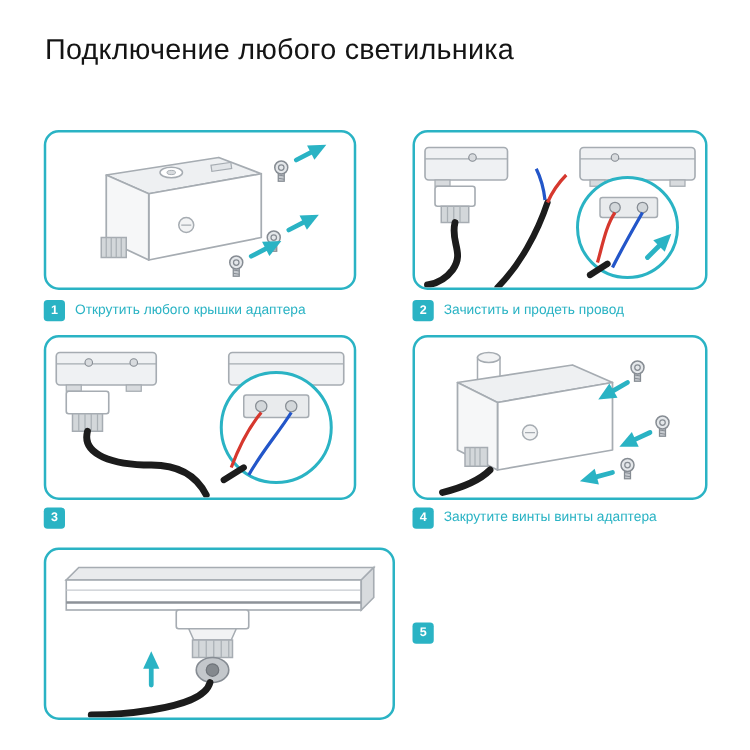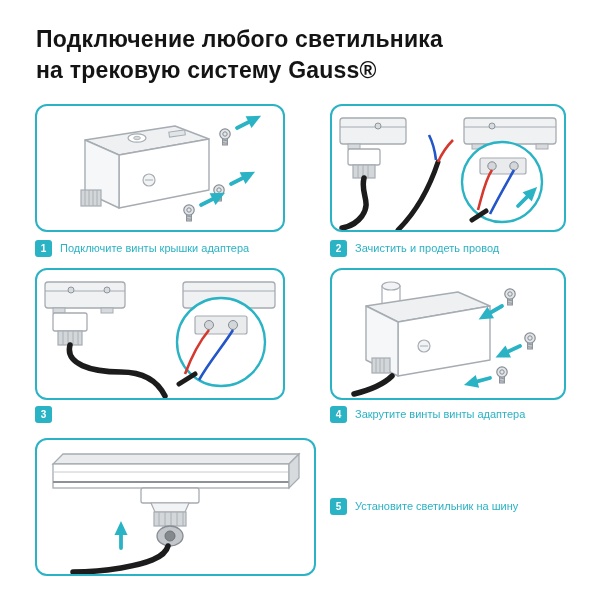--- a/index.html
+++ b/index.html
@@ -7,21 +7,21 @@
     --title-text:#141414;
     --wire-red:#d6382e;
     --wire-blue:#2356c9;
     --cable:#1c1c1c;
   }
   *{margin:0;padding:0;box-sizing:border-box;}
   html,body{width:600px;height:600px;}
   body{background:#ffffff;font-family:"Liberation Sans",sans-serif;}
   .page{position:relative;width:600px;height:600px;overflow:hidden;background:#fff;}
 
-  .title{position:absolute;left:36px;top:24px;font-size:23px;font-weight:700;
+  .title{position:absolute;left:36px;top:24px;font-size:23px;font-weight:400;
          color:var(--title-text);line-height:31px;letter-spacing:.2px;}
 
   .panel{position:absolute;border:2px solid var(--accent);border-radius:12px;
          background:#fff;overflow:hidden;}
   .panel svg{display:block;width:100%;height:100%;}
   .p1{left:35px;top:104px;width:250px;height:128px;}
   .p2{left:330px;top:104px;width:236px;height:128px;}
   .p3{left:35px;top:268px;width:250px;height:132px;}
   .p4{left:330px;top:268px;width:236px;height:132px;}
   .p5{left:35px;top:438px;width:281px;height:138px;}
@@ -62,21 +62,20 @@
       <line x1="0" y1="0" x2="15" y2="0" class="arrow-line"></line>
       <polygon points="13,-6.5 27,0 13,6.5" class="arrow-head"></polygon>
     </g>
   </defs>
 </svg>
 
 <div class="page">
 
   <header class="title">
     <div>Подключение любого светильника</div>
-    <div>на трековую систему Gauss®</div>
   </header>
 
   <section class="panel p1">
     <svg viewBox="0 0 246 124">
       <g stroke="#a6acb2" stroke-width="1.4" stroke-linejoin="round">
         <polygon points="48,34 138,20 172,33 82,49" fill="#eef0f2"></polygon>
         <polygon points="82,49 172,33 172,84 82,102" fill="#ffffff"></polygon>
         <polygon points="48,34 82,49 82,102 48,86" fill="#f6f7f8"></polygon>
       </g>
       <ellipse cx="100" cy="32" rx="9" ry="4.2" fill="#ffffff" stroke="#a6acb2" stroke-width="1.2"></ellipse>
@@ -134,21 +133,21 @@
         <path d="M 140,114 L 154,105" class="cable" stroke-width="5" stroke-linecap="round" fill="none"></path>
         <path d="M 146,104 C 150,90 153,74 160,64" fill="none" class="wire-red" stroke-width="2.6"></path>
         <path d="M 158,108 C 166,92 174,78 182,64" fill="none" class="wire-blue" stroke-width="2.6"></path>
       </g>
       <use href="#def-arrow" transform="translate(186,100) rotate(-45)"></use>
     </svg>
   </section>
 
   <div class="step s1">
     <span class="badge">1</span>
-    <span class="label">Подключите винты крышки адаптера</span>
+    <span class="label">Открутить любого крышки адаптера</span>
   </div>
   <div class="step s2">
     <span class="badge">2</span>
     <span class="label">Зачистить и продеть провод</span>
   </div>
 
   <section class="panel p3">
     <svg viewBox="0 0 246 128">
       <g>
         <rect x="146" y="12" width="92" height="26" rx="3" fill="#eff1f3" stroke="#a6acb2" stroke-width="1.3"></rect>
@@ -241,16 +240,15 @@
         <ellipse cx="133" cy="96" rx="13" ry="10" fill="#c3c7cb" stroke="#868c93" stroke-width="1.3"></ellipse>
         <circle cx="133" cy="96" r="5" fill="#84898e" stroke="#6f747a" stroke-width="1"></circle>
       </g>
       <path d="M 131,106 C 128,118 108,124 84,128 C 66,131 50,132 36,132" fill="none" class="cable" stroke-width="5.5" stroke-linecap="round"></path>
       <use href="#def-arrow" transform="translate(84,108) rotate(-90)"></use>
     </svg>
   </section>
 
   <div class="step s5">
     <span class="badge">5</span>
-    <span class="label">Установите светильник на шину</span>
   </div>
 
 </div>
 
 </body></html>

